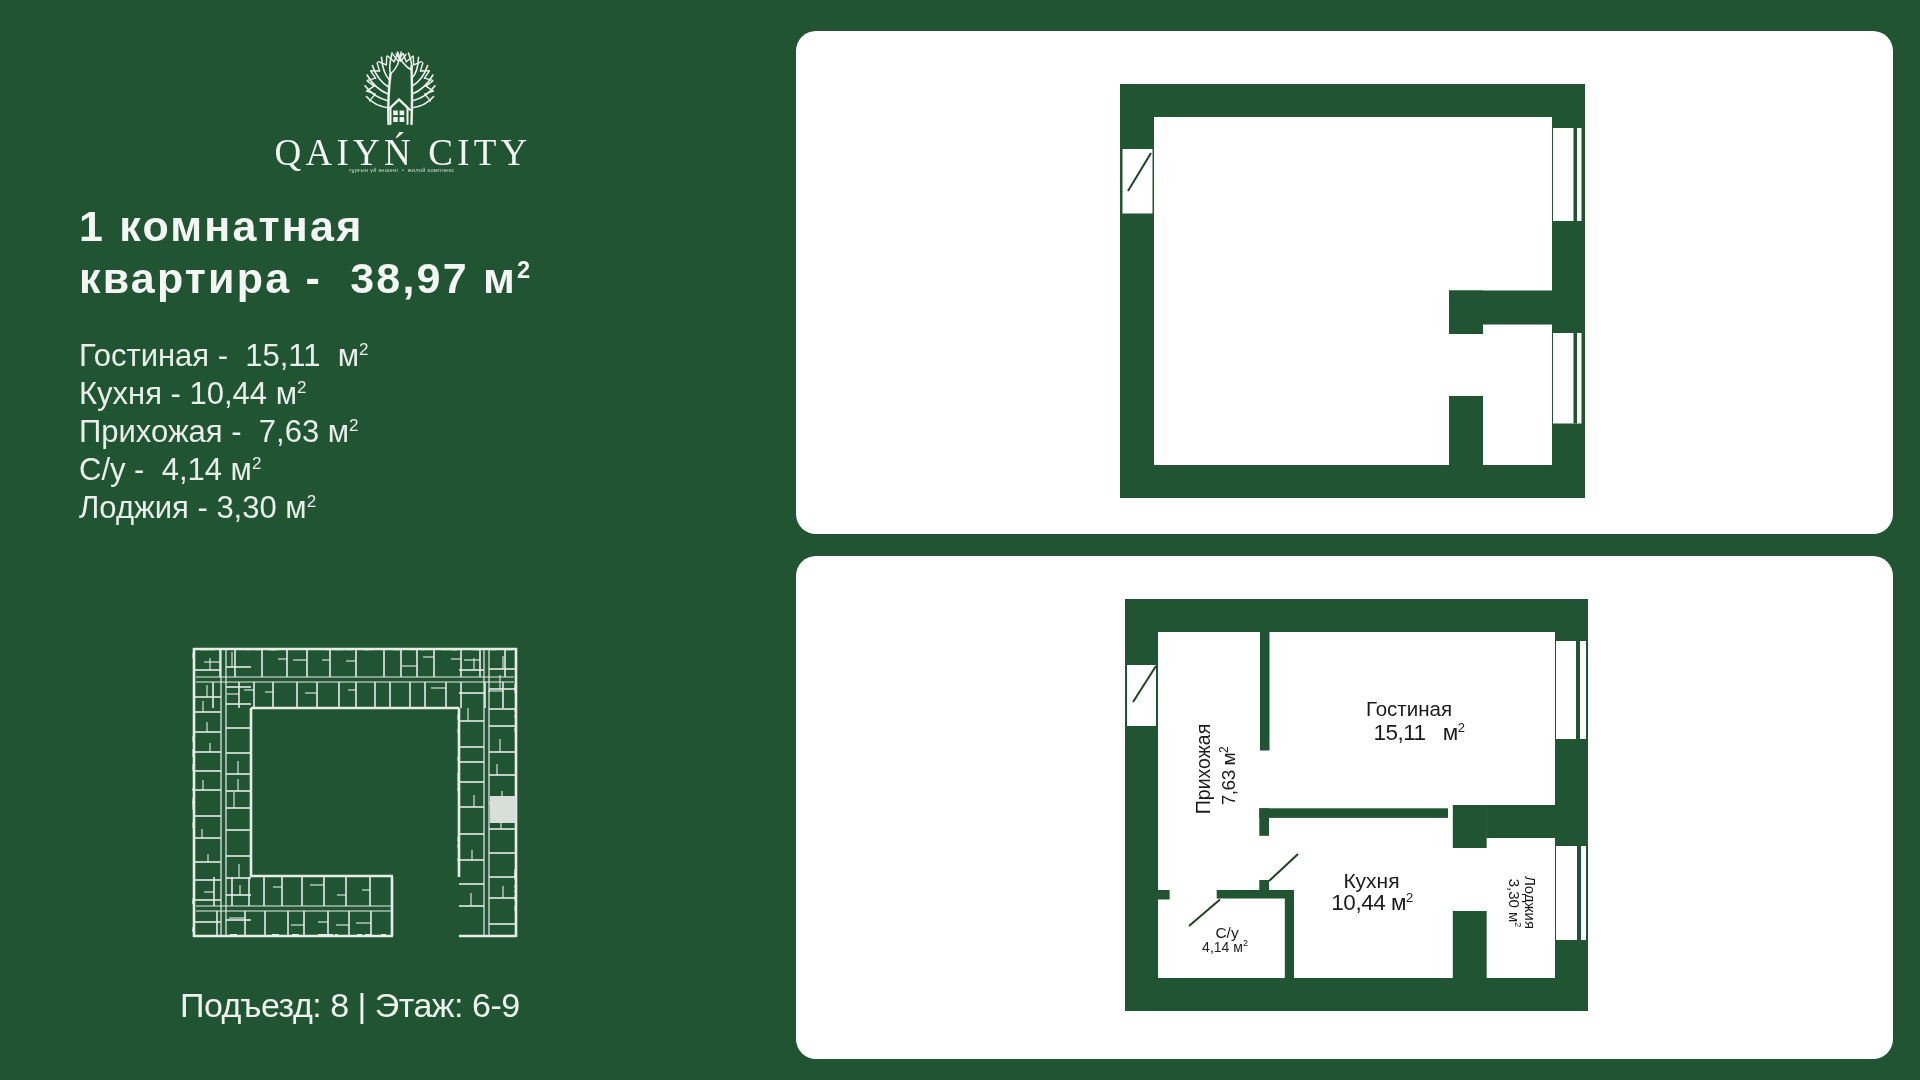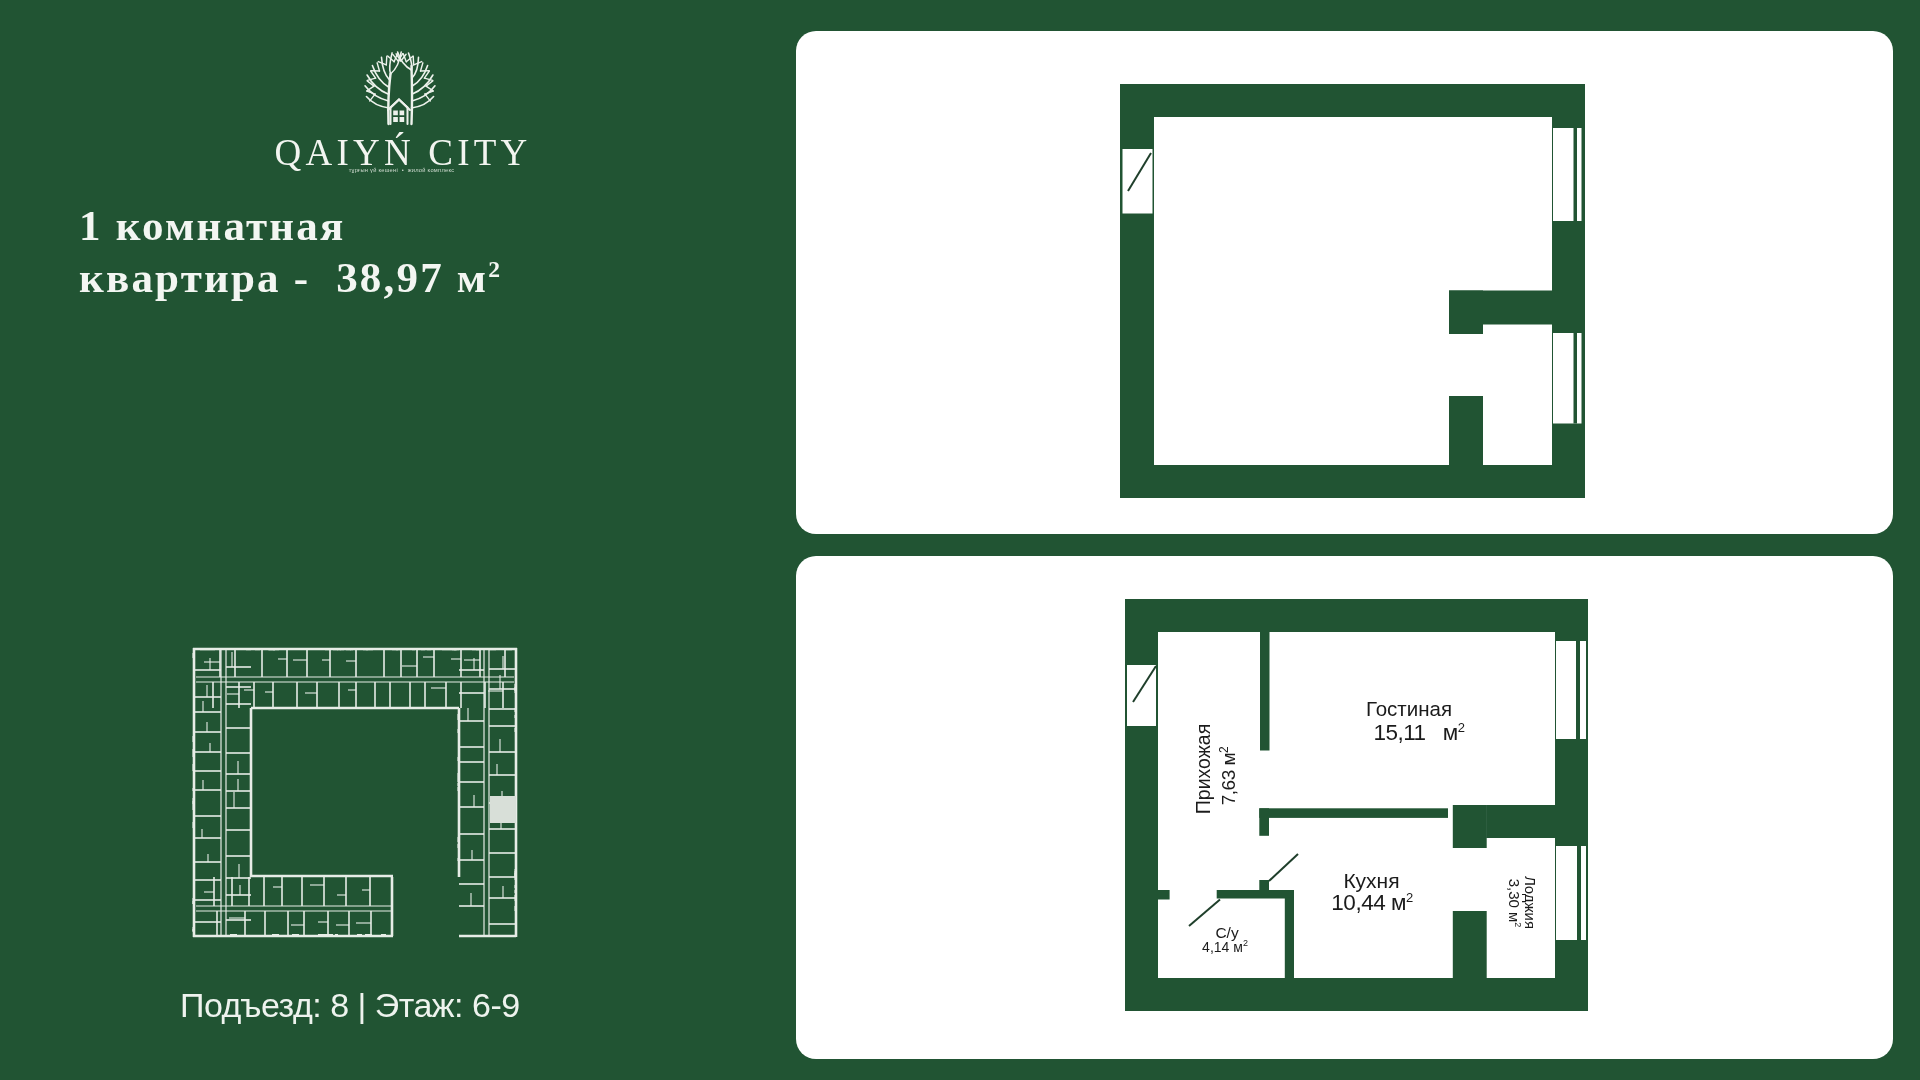--- a/index.html
+++ b/index.html
@@ -69,24 +69,31 @@
       <path d="M393.2 116.2 h11 M398.7 110.5 v11.5" stroke="#215433" stroke-width="1.7"></path>
     </g>
   </svg>
 
   <div class="abs" style="left:0px;top:131px;width:806px;text-align:center;color:#f2f5f0;
        font-family:'Liberation Serif',serif;font-size:37px;letter-spacing:4.2px;">QAIYŃ CITY</div>
 
   <div class="abs" style="left:0px;top:167px;width:804px;text-align:center;color:#cfdbd0;
        font-size:11px;letter-spacing:0.5px;transform:scale(0.52);transform-origin:401px top;">тұрғын үй кешені &nbsp;•&nbsp; жилой комплекс</div>
 
-  <div class="abs" style="left:79px;top:200px;color:#f3f6f2;font-size:43px;font-weight:bold;line-height:52px;letter-spacing:2.2px;font-family:Liberation Serif, serif;">
+  <div class="abs" style="left:79px;top:200px;color:#f3f6f2;font-size:43px;font-weight:bold;line-height:52px;letter-spacing:2.2px;">
     1 комнатная<br>квартира -&nbsp; 38,97 м<sup>2</sup>
   </div>
 
+  <div class="abs" style="left:79px;top:337px;color:#e9efe9;font-size:31px;line-height:38px;">
+    Гостиная -&nbsp; 15,11&nbsp; м<sup>2</sup><br>
+    Кухня - 10,44 м<sup>2</sup><br>
+    Прихожая -&nbsp; 7,63 м<sup>2</sup><br>
+    С/у -&nbsp; 4,14 м<sup>2</sup><br>
+    Лоджия - 3,30 м<sup>2</sup>
+  </div>
 
   <svg class="abs" style="left:185px;top:640px" width="340" height="305" viewBox="185 640 340 305">
     <g>
 
       <line x1="193" y1="649" x2="517" y2="649" stroke="#e7ede7" stroke-width="2.6"></line>
       <line x1="194" y1="648" x2="194" y2="937" stroke="#e7ede7" stroke-width="2.6"></line>
       <line x1="516" y1="648" x2="516" y2="937" stroke="#e7ede7" stroke-width="2.6"></line>
       <line x1="193" y1="936" x2="393" y2="936" stroke="#e7ede7" stroke-width="2.6"></line>
       <line x1="459" y1="936" x2="516" y2="936" stroke="#e7ede7" stroke-width="2.6"></line>
 

